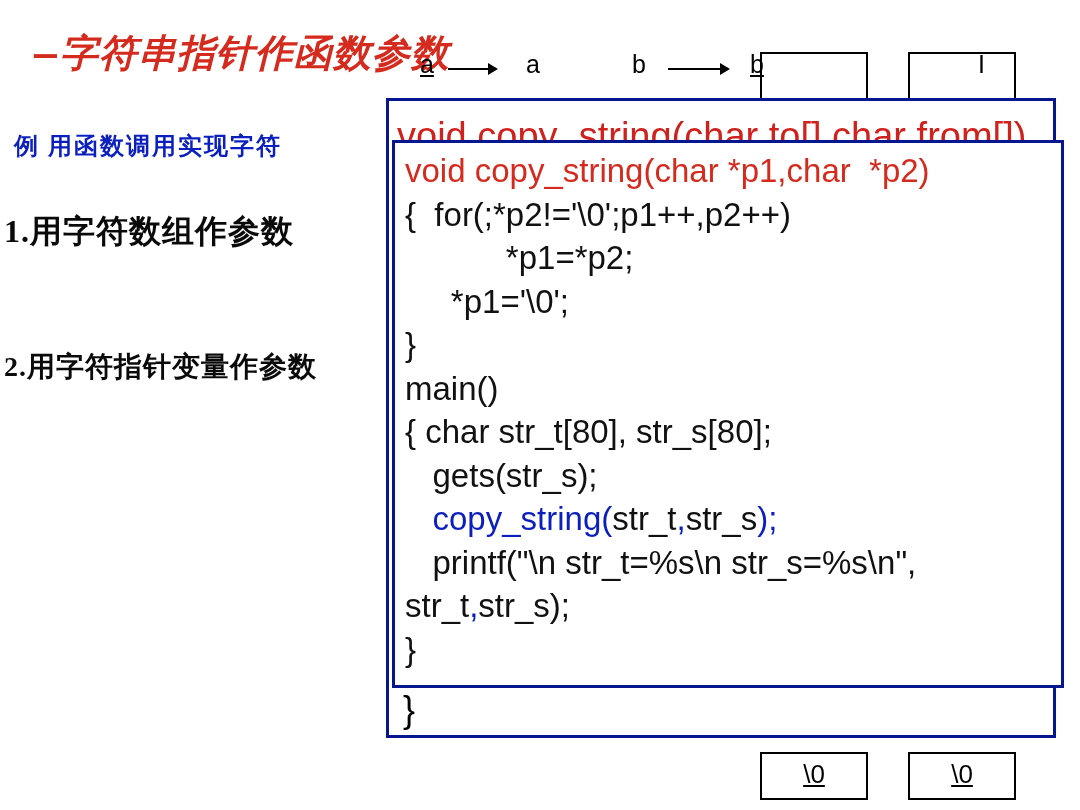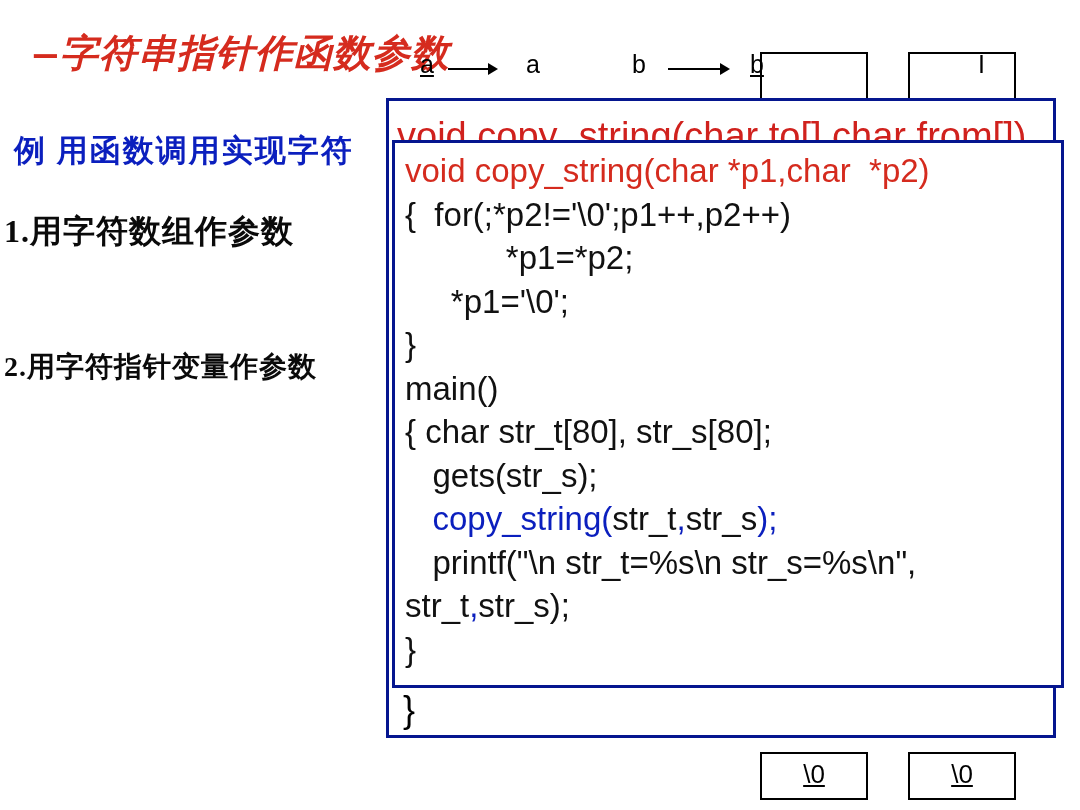--- a/index.html
+++ b/index.html
@@ -23,21 +23,21 @@
       font-family: Liberation Mono, monospace;
     }
     .title .dash {
       font-style: normal;
       margin-right: 2px;
     }
     .subtitle {
       position: absolute;
       top: 130px;
       left: 14px;
-      font-size: 31px;
+      font-size: 24px;
       color: #0b1fbe;
       font-weight: bold;
       letter-spacing: 2px;
     }
     .bullet1 {
       position: absolute;
       top: 210px;
       left: 4px;
       font-size: 32px;
       color: #0a0a0a;

